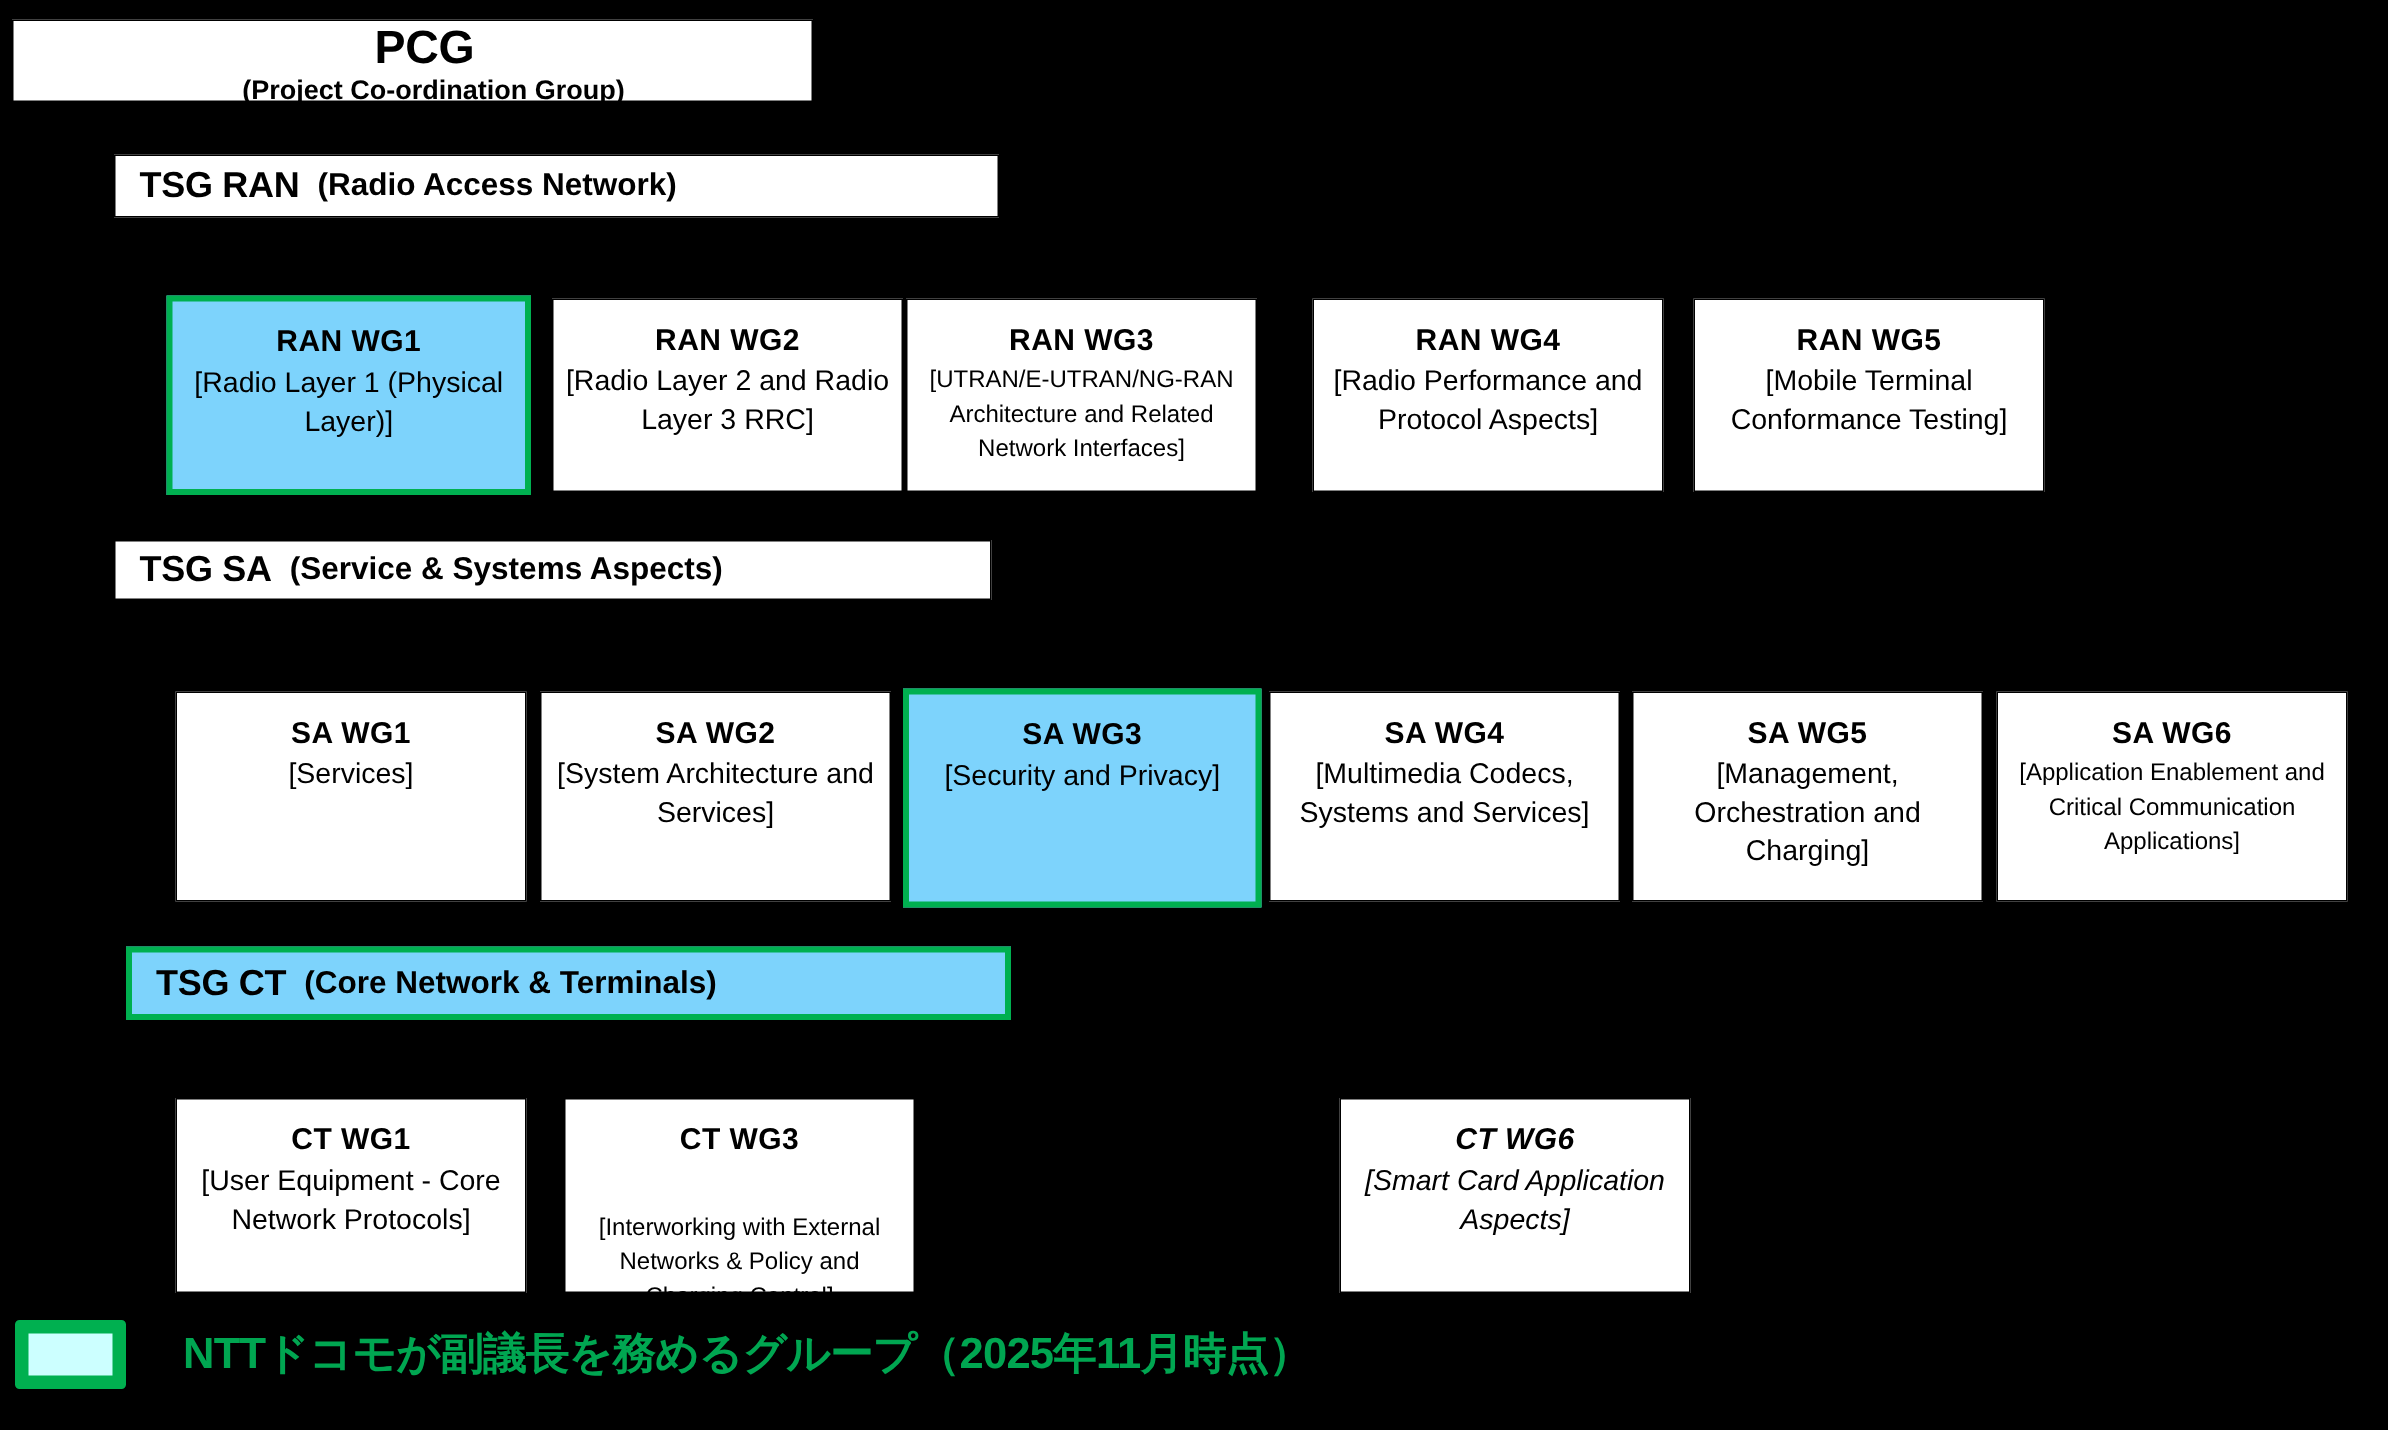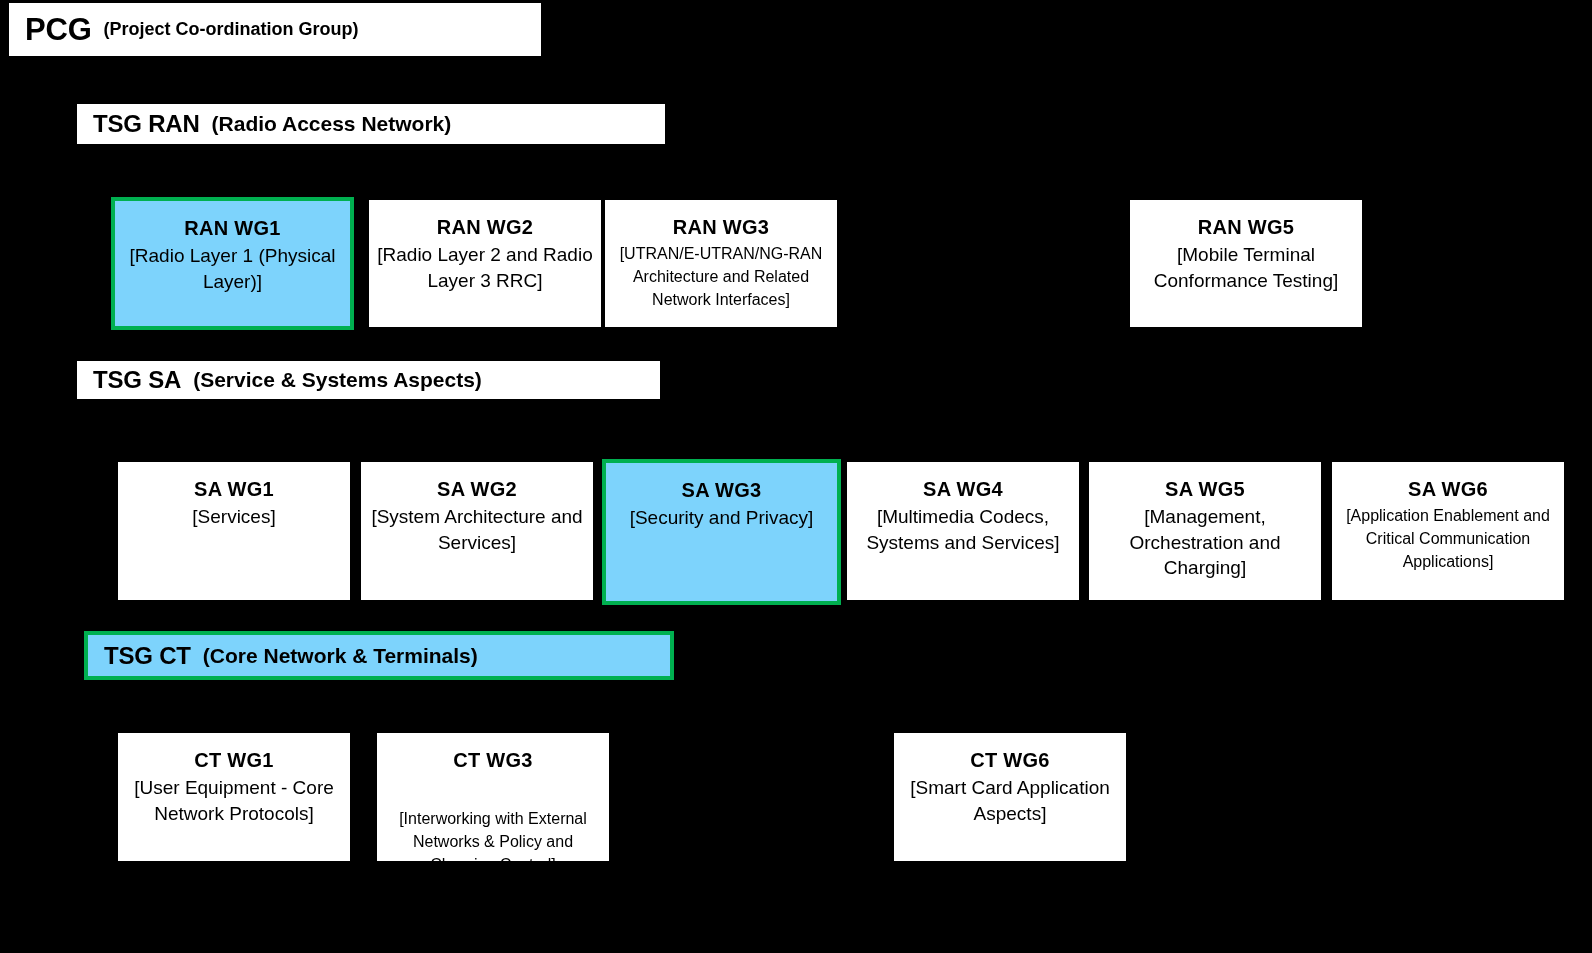--- a/index.html
+++ b/index.html
@@ -117,21 +117,21 @@
 </head>
 <body>
 
 <div class="canvas">
 
   <div class="conn" style="left:232px; top:56px; width:3px; height:48px;"></div>
   <div class="conn" style="left:232px; top:144px; width:3px; height:54px;"></div>
   <div class="conn" style="left:721px; top:400px; width:3px; height:60px;"></div>
   <div class="conn" style="left:364px; top:680px; width:3px; height:52px;"></div>
 
-  <div class="node bar bar-pcg" style="left:8px; top:2px; width:534px; height:55px;">
+  <div class="node bar bar-pcg" style="left:8px; top:13px; width:534px; height:55px;flex-direction:column;">
     <span class="abbr">PCG</span>
     <span class="full">(Project Co-ordination Group)</span>
   </div>
 
   <div class="node bar bar-tsg" style="left:76px; top:103px; width:590px; height:42px;">
     <span class="abbr">TSG RAN</span>
     <span class="full">(Radio Access Network)</span>
   </div>
 
   <div class="node wg hl" style="left:111px; top:197px; width:243px; height:133px;">
@@ -142,20 +142,24 @@
   <div class="node wg" style="left:368px; top:199px; width:234px; height:129px;">
     <div class="title">RAN WG2</div>
     <div class="desc">[Radio Layer 2 and Radio Layer 3 RRC]</div>
   </div>
 
   <div class="node wg" style="left:604px; top:199px; width:234px; height:129px;">
     <div class="title">RAN WG3</div>
     <div class="desc sm">[UTRAN/E-UTRAN/NG-RAN Architecture and Related Network Interfaces]</div>
   </div>
 
+  <div class="node wg" style="left:875px; top:199px; width:234px; height:129px;">
+    <div class="title">RAN WG4</div>
+    <div class="desc">[Radio Performance and Protocol Aspects]</div>
+  </div>
 
   <div class="node wg" style="left:1129px; top:199px; width:234px; height:129px;">
     <div class="title">RAN WG5</div>
     <div class="desc">[Mobile Terminal Conformance Testing]</div>
   </div>
 
   <div class="node bar bar-tsg" style="left:76px; top:360px; width:585px; height:40px;">
     <span class="abbr">TSG SA</span>
     <span class="full">(Service &amp; Systems Aspects)</span>
   </div>
@@ -198,19 +202,23 @@
   <div class="node wg" style="left:117px; top:732px; width:234px; height:130px;">
     <div class="title">CT WG1</div>
     <div class="desc">[User Equipment - Core Network Protocols]</div>
   </div>
 
   <div class="node wg" style="left:376px; top:732px; width:234px; height:130px;gap:32px;">
     <div class="title">CT WG3</div>
     <div class="desc sm">[Interworking with External Networks &amp; Policy and Charging Control]</div>
   </div>
 
-  <div class="node wg" style="left:893px; top:732px; width:234px; height:130px;">
+  <div class="node wg" style="left:893px; top:732px; width:234px; height:130px;font-style:italic;">
     <div class="title">CT WG6</div>
     <div class="desc">[Smart Card Application Aspects]</div>
   </div>
 
+  <div class="legend">
+    <div class="legend-swatch"></div>
+    <div class="legend-text">NTTドコモが副議長を務めるグループ（2025年11月時点）</div>
+  </div>
 
 </div>
 
 </body></html>

